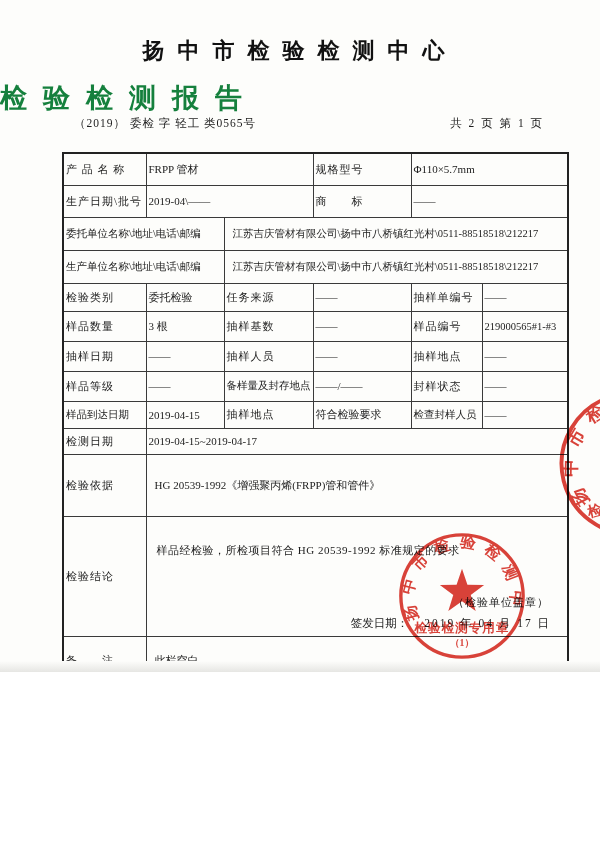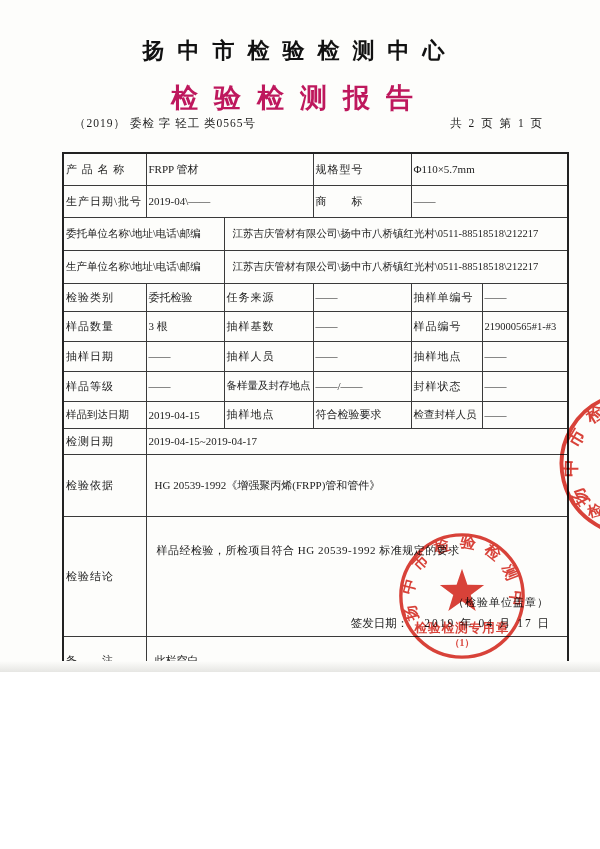--- a/index.html
+++ b/index.html
@@ -10,22 +10,22 @@
     color:#1c1c1c;
   }
   
   .org-title {
     position:absolute; top:36px; left:0; width:600px;
     text-align:center; font-size:22px; font-weight:bold;
     letter-spacing:13px; color:#111;
   }
   .report-title {
     position:absolute; top:80px; left:0; width:600px;
-    text-align:center; font-size:27px; font-weight:bold;
-    letter-spacing:16px; color:#be185d;
+    font-size:27px; font-weight:bold;
+    letter-spacing:16px; color:#15803d;
   }
   .meta-line { position:absolute; top:116px; left:0; width:600px; font-size:11.5px; }
   .report-no { position:absolute; left:74px; top:0; letter-spacing:1px; }
   .page-info { position:absolute; right:56px; top:0; letter-spacing:2px; }
 
   
   .report-table {
     position:absolute; left:62px; top:152px;
     width:505px; border-collapse:collapse; table-layout:fixed;
     border:2px solid #222;

